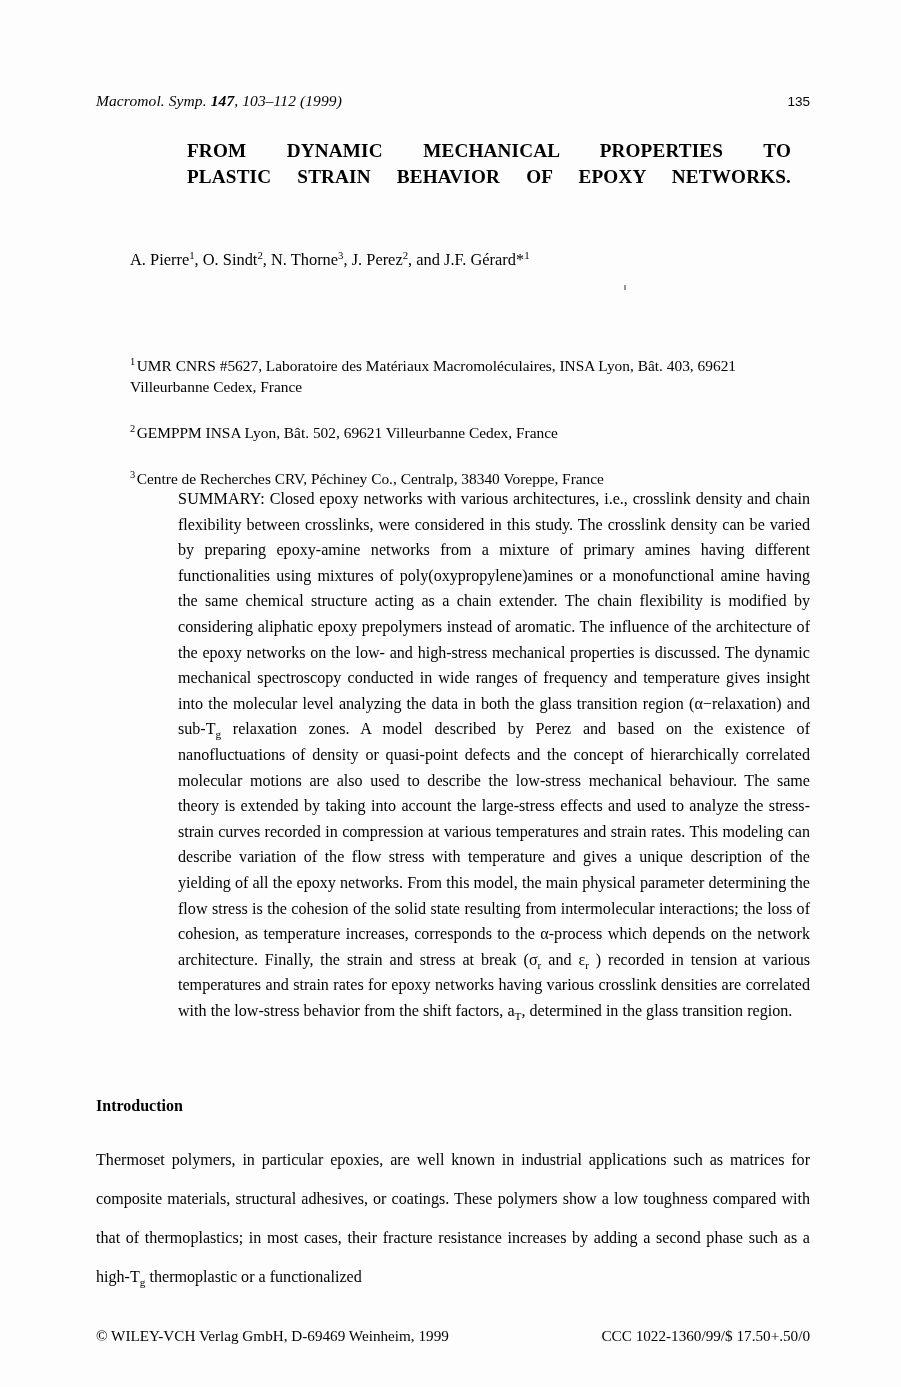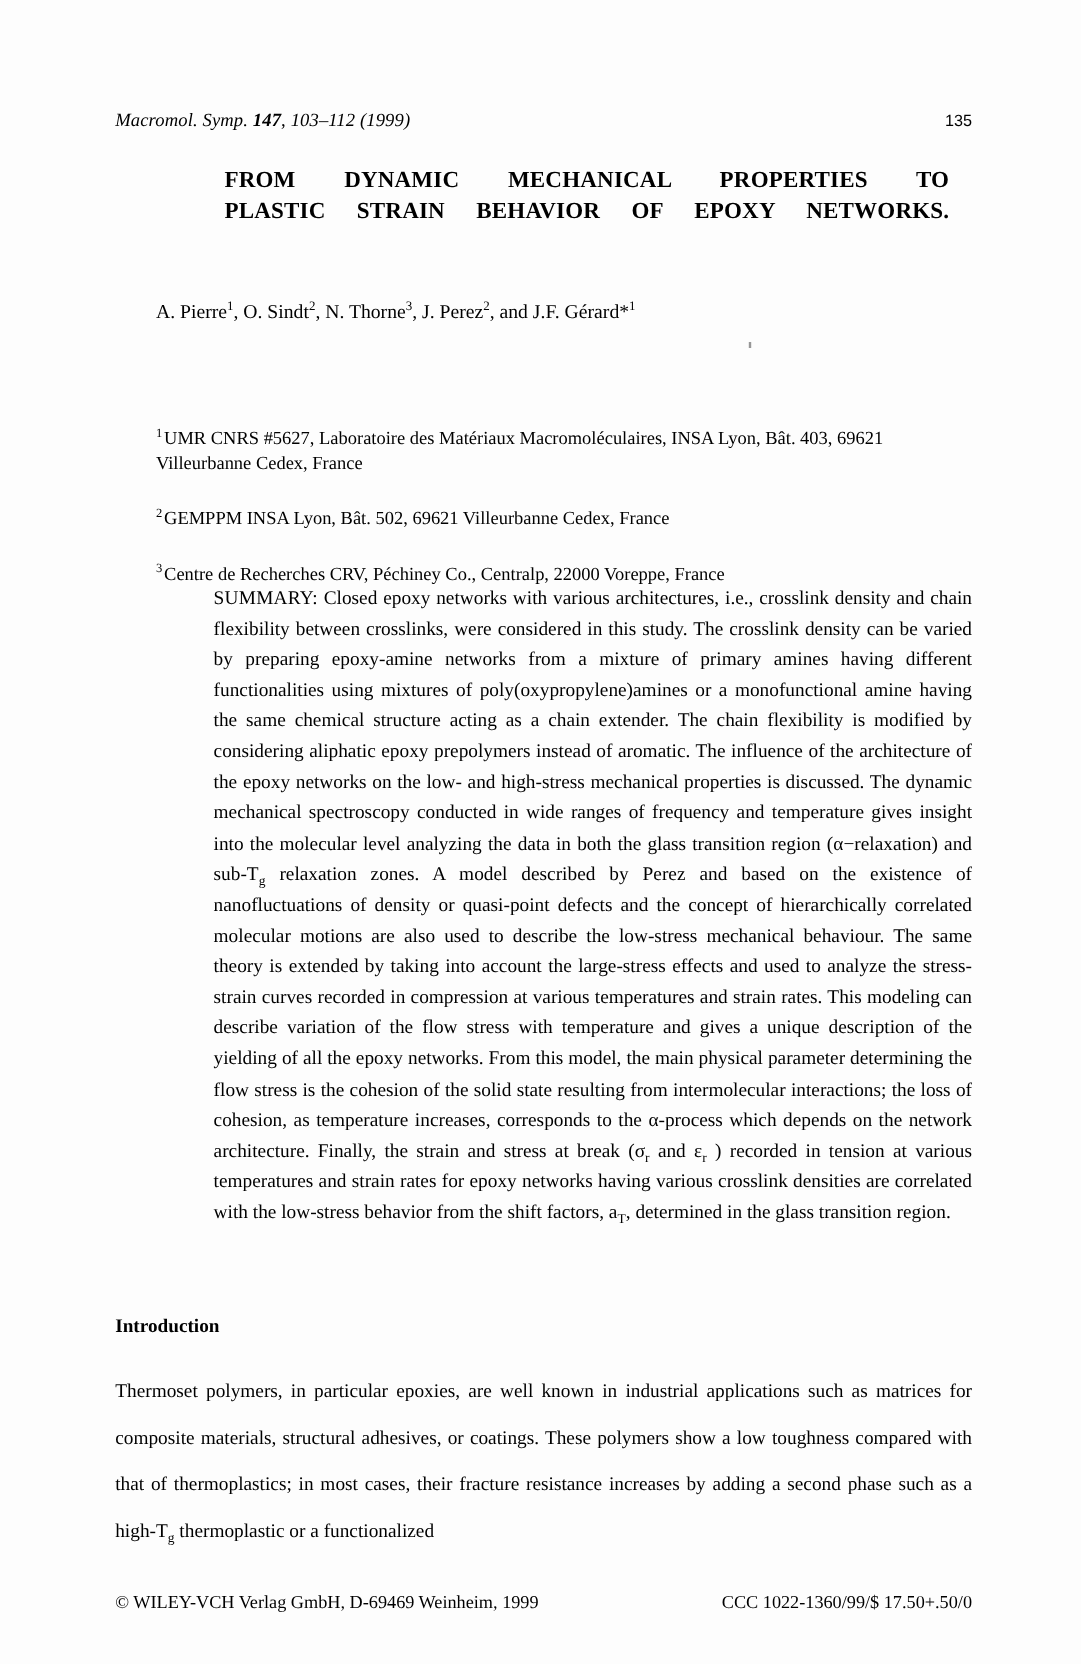--- a/index.html
+++ b/index.html
@@ -177,21 +177,21 @@
     <div class="title-line justified">PLASTIC STRAIN BEHAVIOR OF EPOXY NETWORKS.</div>
   </div>
 
   <div class="authors"><span>A. Pierre</span><sup class="aff">1</sup><span>, O. Sindt</span><sup class="aff">2</sup><span>, N. Thorne</span><sup class="aff">3</sup><span>, J. Perez</span><sup class="aff">2</sup><span>, and J.F. Gérard*</span><sup class="aff">1</sup></div>
 
   <div class="speck"></div>
 
   <div class="affils">
     <div class="affil"><sup>1</sup><span>UMR CNRS #5627, Laboratoire des Matériaux Macromoléculaires, INSA Lyon, Bât. 403, 69621 Villeurbanne Cedex, France</span></div>
     <div class="affil"><sup>2</sup><span>GEMPPM INSA Lyon, Bât. 502, 69621 Villeurbanne Cedex, France</span></div>
-    <div class="affil"><sup>3</sup><span>Centre de Recherches CRV, Péchiney Co., Centralp, 22000 Voreppe, France</span></div>
+    <div class="affil"><sup>3</sup><span>Centre de Recherches CRV, Péchiney Co., Centralp, 38340 Voreppe, France</span></div>
   </div>
 
   <div class="summary"><span class="lead">SUMMARY:</span><span> Closed epoxy networks with various architectures, i.e., crosslink density and chain flexibility between crosslinks, were considered in this study. The crosslink density can be varied by preparing epoxy-amine networks from a mixture of primary amines having different functionalities using mixtures of poly(oxypropylene)amines or a monofunctional amine having the same chemical structure acting as a chain extender. The chain flexibility is modified by considering aliphatic epoxy prepolymers instead of aromatic. The influence of the architecture of the epoxy networks on the low- and high-stress mechanical properties is discussed. The dynamic mechanical spectroscopy conducted in wide ranges of frequency and temperature gives insight into the molecular level analyzing the data in both the glass transition region (α−relaxation) and sub-T</span><sub class="sb">g</sub><span> relaxation zones. A model described by Perez and based on the existence of nanofluctuations of density or quasi-point defects and the concept of hierarchically correlated molecular motions are also used to describe the low-stress mechanical behaviour. The same theory is extended by taking into account the large-stress effects and used to analyze the stress-strain curves recorded in compression at various temperatures and strain rates. This modeling can describe variation of the flow stress with temperature and gives a unique description of the yielding of all the epoxy networks. From this model, the main physical parameter determining the flow stress is the cohesion of the solid state resulting from intermolecular interactions; the loss of cohesion, as temperature increases, corresponds to the α-process which depends on the network architecture. Finally, the strain and stress at break (σ</span><sub class="sb">r</sub><span> and ε</span><sub class="sb">r</sub><span> ) recorded in tension at various temperatures and strain rates for epoxy networks having various crosslink densities are correlated with the low-stress behavior from the shift factors, a</span><sub class="sb">T</sub><span>, determined in the glass transition region.</span></div>
 
   <div class="sec-title">Introduction</div>
   <div class="intro"><span>Thermoset polymers, in particular epoxies, are well known in industrial applications such as matrices for composite materials, structural adhesives, or coatings. These polymers show a low toughness compared with that of thermoplastics; in most cases, their fracture resistance increases by adding a second phase such as a high-T</span><sub class="sb">g</sub><span> thermoplastic or a functionalized</span></div>
 
   <div class="footer">
     <div class="footer-left">© WILEY-VCH Verlag GmbH, D-69469 Weinheim, 1999</div>
     <div class="footer-right">CCC 1022-1360/99/$ 17.50+.50/0</div>

